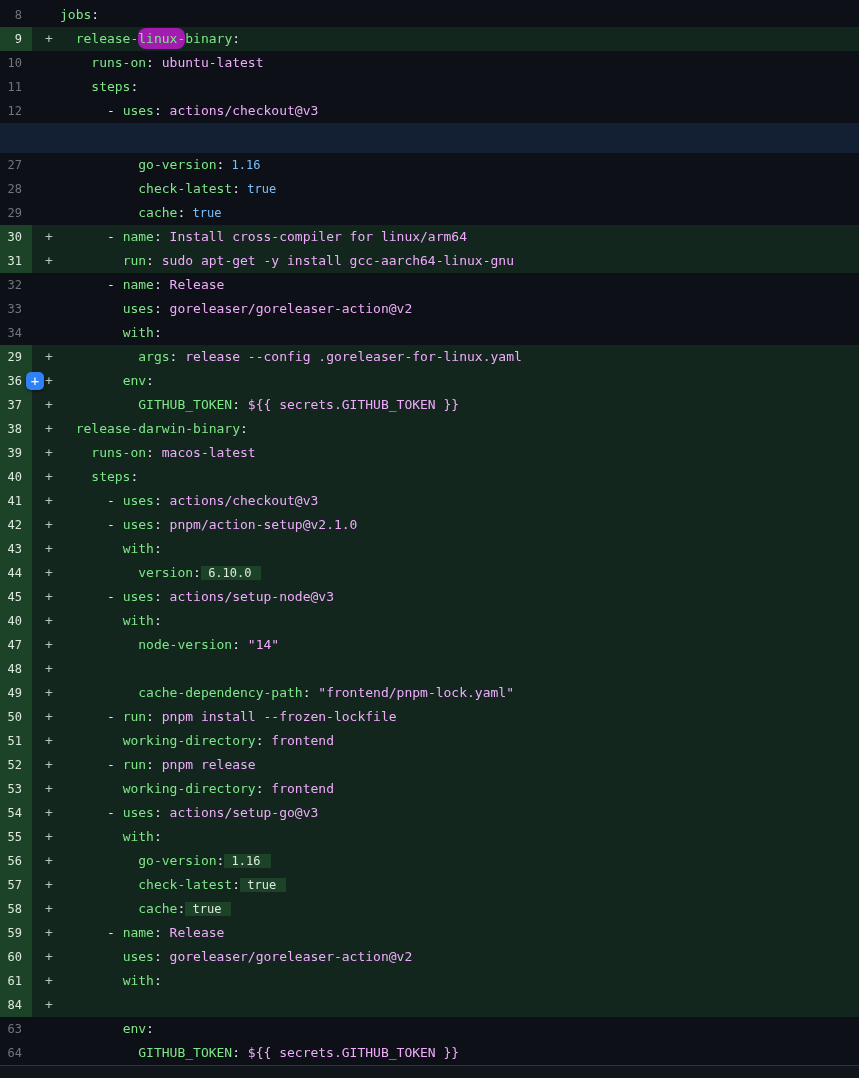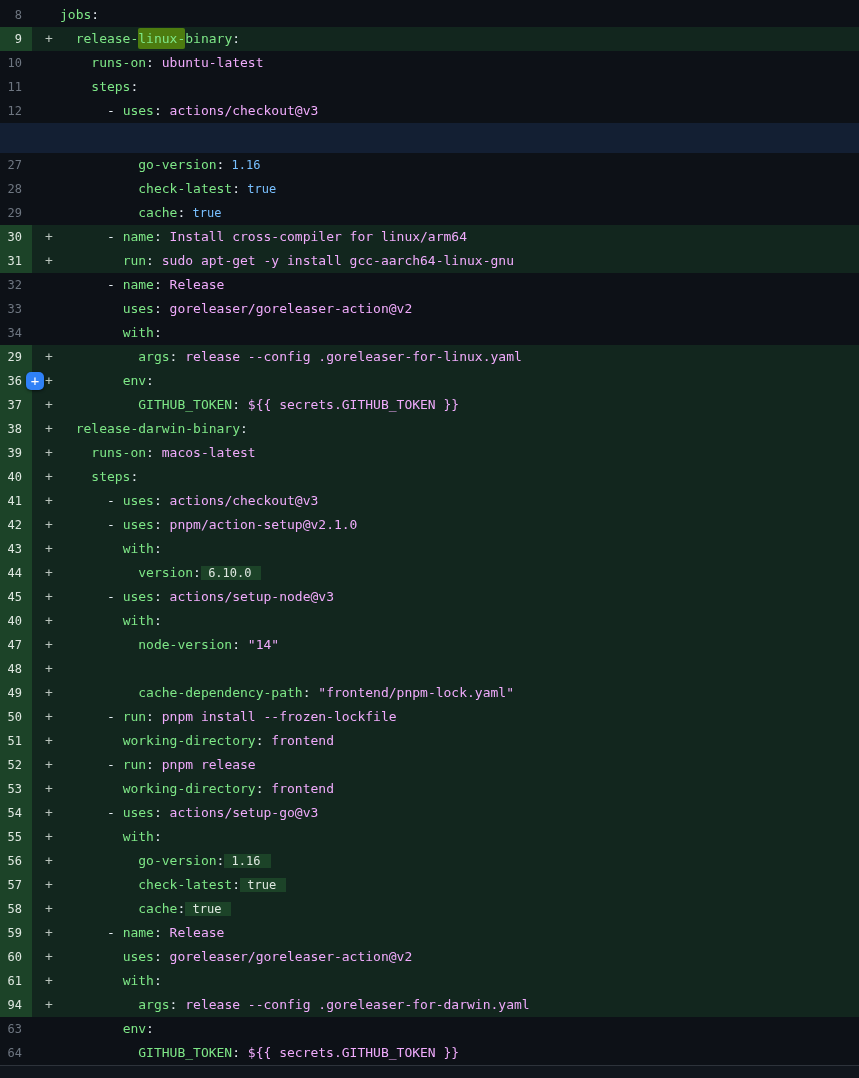--- a/index.html
+++ b/index.html
@@ -22,21 +22,21 @@
     width:28px; min-width:28px; padding-left:13px;
     color:#b9c4bd; font-weight:500;
   }
   .code { white-space:pre; color:#e6edf3; font-weight:500; }
   .row.add { background:#12261e; }
   .row.add .num { background:#1c4328; color:#dfe8e1; }
   .seg.fg  { color:#e6edf3; }
   .seg.key { color:#7ee787;text-align:center; }
   .seg.str { color:#f0abfc; }
   .seg.num { color:#79c0ff; }
-  .seg.hl  { background:#4d7c0f; border-radius:2px; padding:3px 0; }
+  .seg.hl  { background:#a21caf; border-radius:8px; padding:3px 0; }
   .expand-row {
     height:30px; background:#131f33; cursor:pointer;
   }
   .add-comment {
     position:absolute; left:26px; top:3px; width:18px; height:18px;
     border:none; border-radius:5px; background:#2f81f7; color:#ffffff;
     font-family:inherit; font-size:14px; line-height:17px; text-align:center;
     padding:0; cursor:pointer; box-shadow:0 1px 3px rgba(0,0,0,0.55);
     z-index:2;
   }
@@ -243,23 +243,22 @@
         <div class="cell num">60</div>
         <div class="cell marker">+</div>
         <div class="cell code"><span class="seg fg">        </span><span class="seg key">uses</span><span class="seg fg">:</span><span class="seg str"> goreleaser/goreleaser-action@v2</span></div>
       </div>
       <div class="row add">
         <div class="cell num">61</div>
         <div class="cell marker">+</div>
         <div class="cell code"><span class="seg fg">        </span><span class="seg key">with</span><span class="seg fg">:</span></div>
       </div>
       <div class="row add">
-        <div class="cell num">94</div>
-        <div class="cell marker">+</div>
-        <div class="cell code"><span class="seg fg">          </span><span class="seg key">args</span><span class="seg fg">:</span><span class="seg str"> release --config .goreleaser-for-darwin.yaml</span></div>
+        <div class="cell num">84</div>
+        <div class="cell marker">+</div>
       </div>
       <div class="row ctx">
         <div class="cell num">63</div>
         <div class="cell marker"></div>
         <div class="cell code"><span class="seg fg">        </span><span class="seg key">env</span><span class="seg fg">:</span></div>
       </div>
       <div class="row ctx">
         <div class="cell num">64</div>
         <div class="cell marker"></div>
         <div class="cell code"><span class="seg fg">          </span><span class="seg key">GITHUB_TOKEN</span><span class="seg fg">:</span><span class="seg str"> ${{ secrets.GITHUB_TOKEN }}</span></div>

